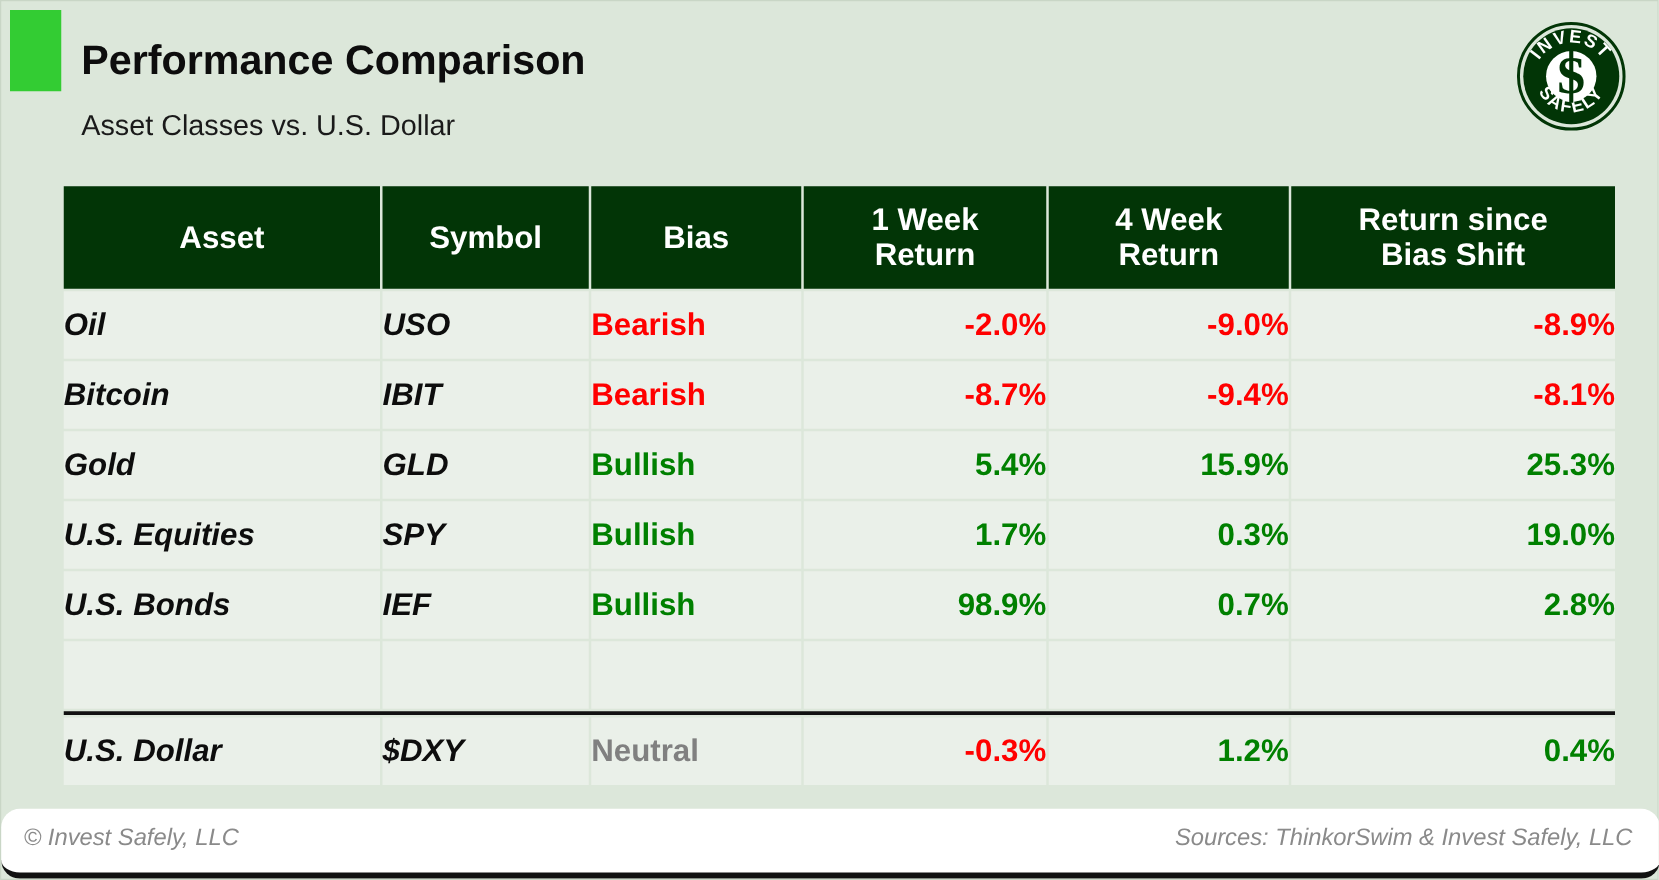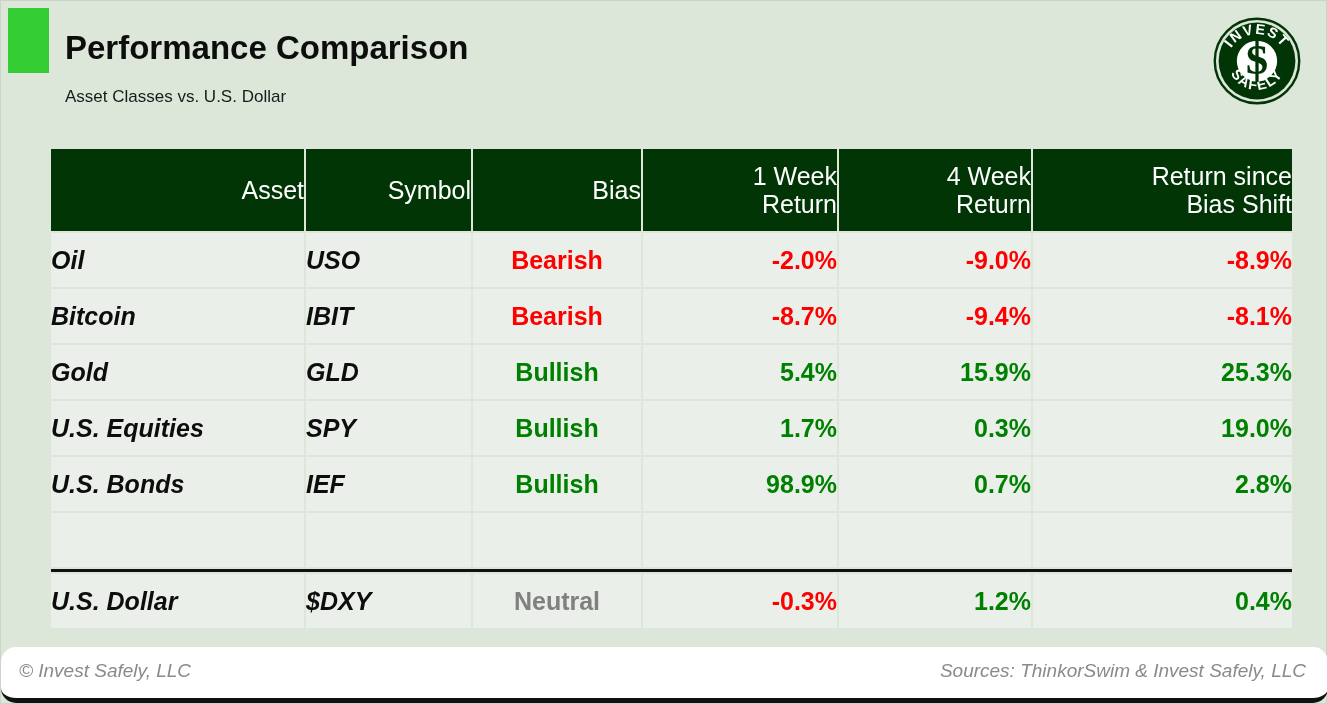--- a/index.html
+++ b/index.html
@@ -41,21 +41,21 @@
     font-weight: bold;
     color: #0d0d0d;
     letter-spacing: 0px;
     white-space: nowrap;
   }
 
   .subtitle {
     position: absolute;
     left: 64px;
     top: 86px;
-    font-size: 17px;
+    font-size: 23px;
     font-weight: normal;
     color: #1a1a1a;
     white-space: nowrap;
   }
 
   
   .logo {
     position: absolute;
     right: 21px;
     top: 12px;
@@ -81,22 +81,22 @@
   table.perf th,
   table.perf td {
     padding: 0;
     margin: 0;
   }
 
   thead th {
     background: #023506;
     color: #ffffff;
     font-size: 25px;
-    font-weight: normal;
-    text-align: right;
+    font-weight: bold;
+    text-align: center;
     height: 82px;
     vertical-align: middle;
     line-height: 1.12;
   }
 
   tbody td {
     background: #eaf0e9;
     height: 54px;
     vertical-align: middle;
     font-size: 25px;
@@ -105,21 +105,20 @@
 
   td.c-asset,
   td.c-symbol {
     font-style: italic;
     color: #0d0d0d;
     text-align: left;
     padding-left: 14px;
   }
 
   td.c-bias {
-    text-align: center;
   }
 
   td.c-num {
     text-align: right;
     padding-right: 16px;
   }
 
   tr.spacer td {
     height: 54px;
   }

